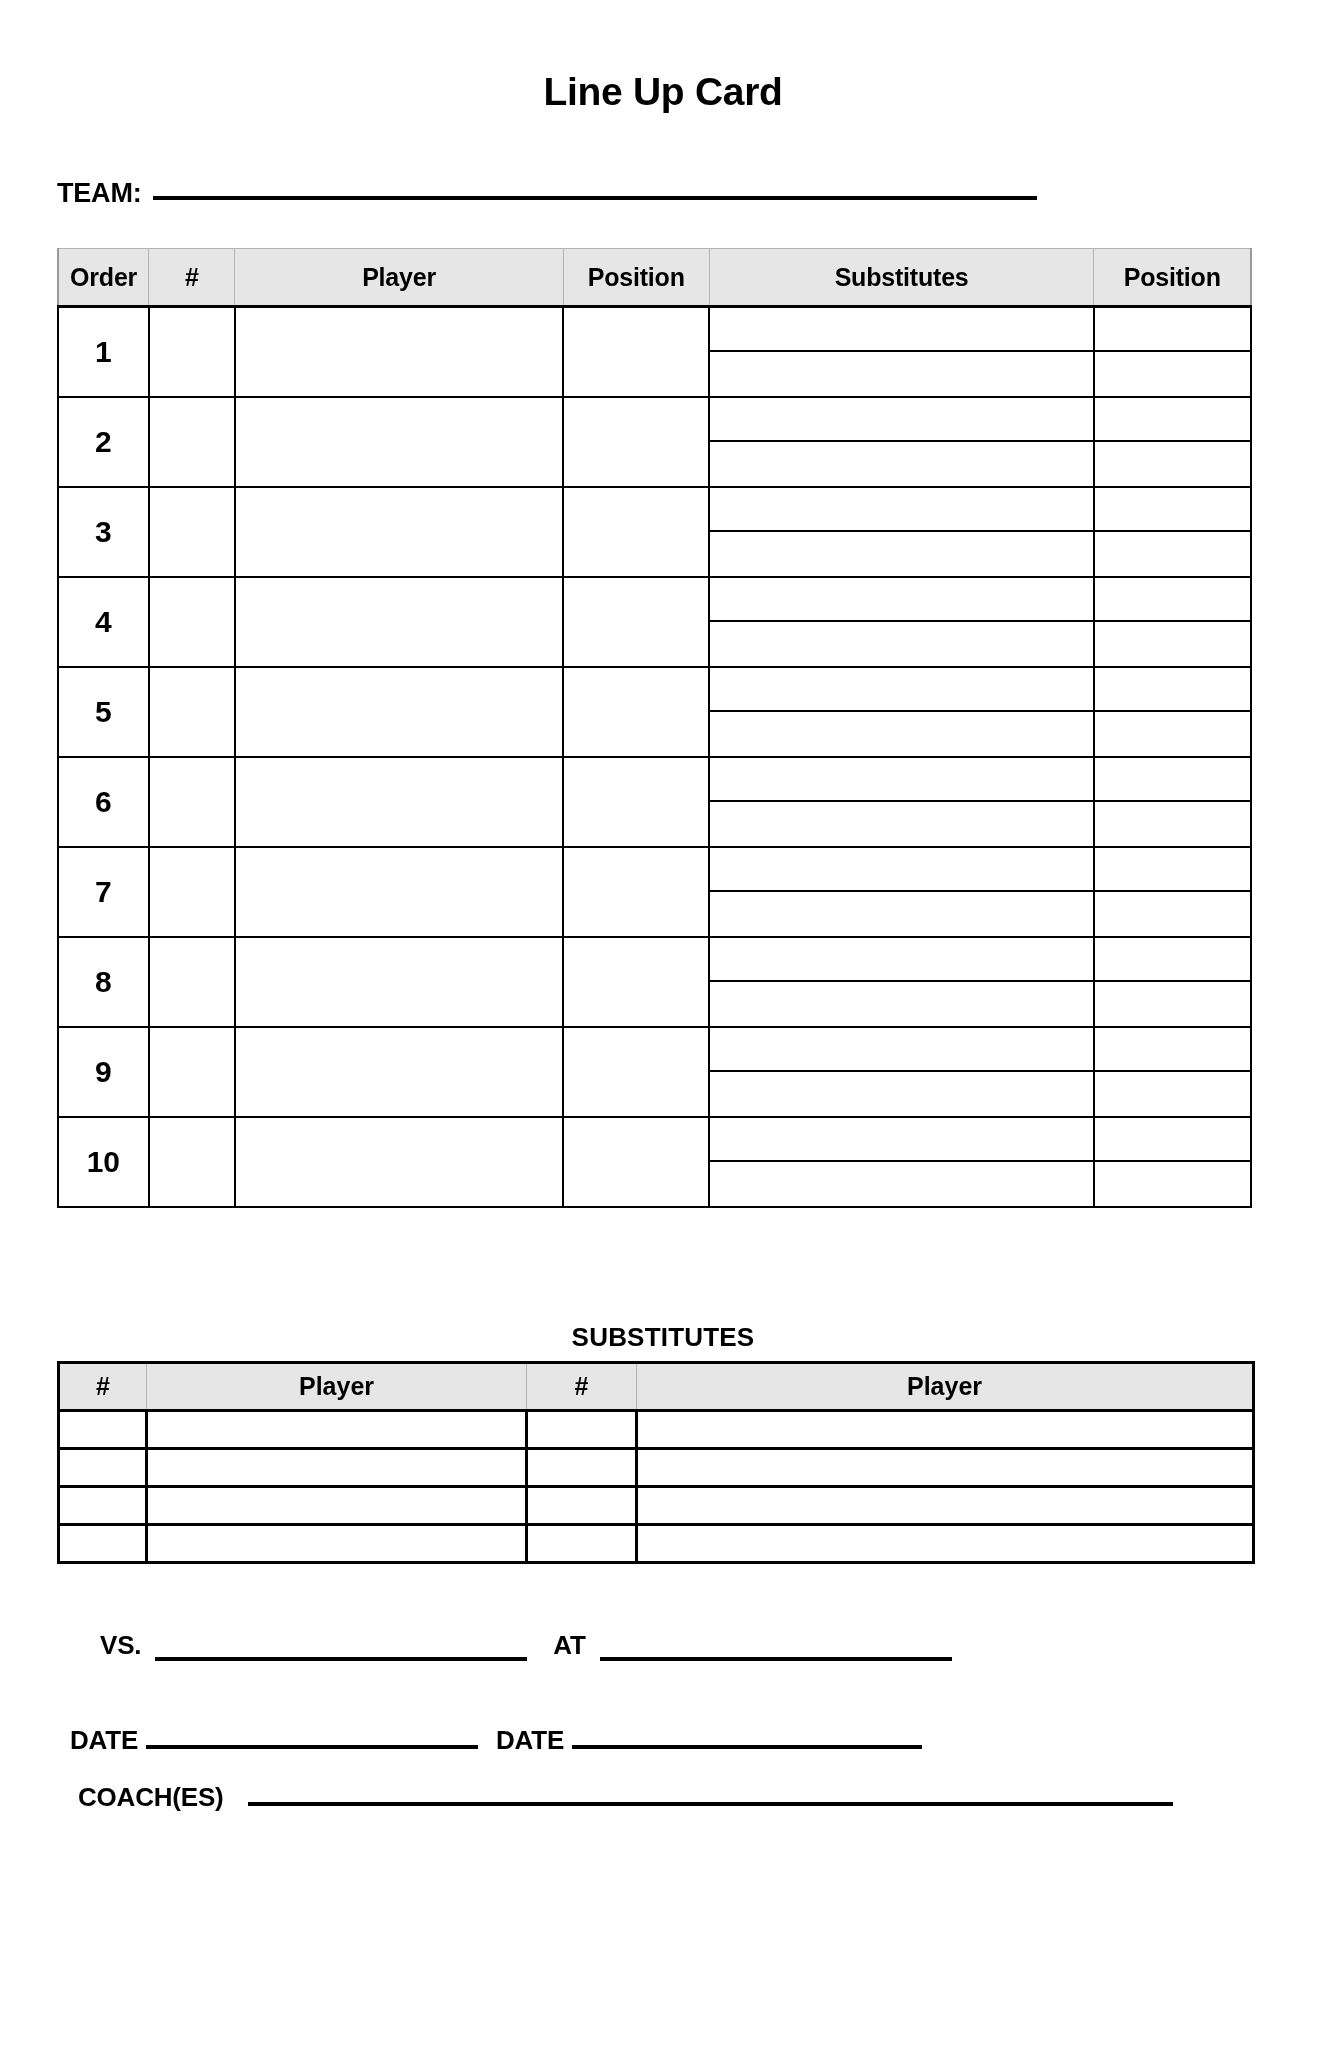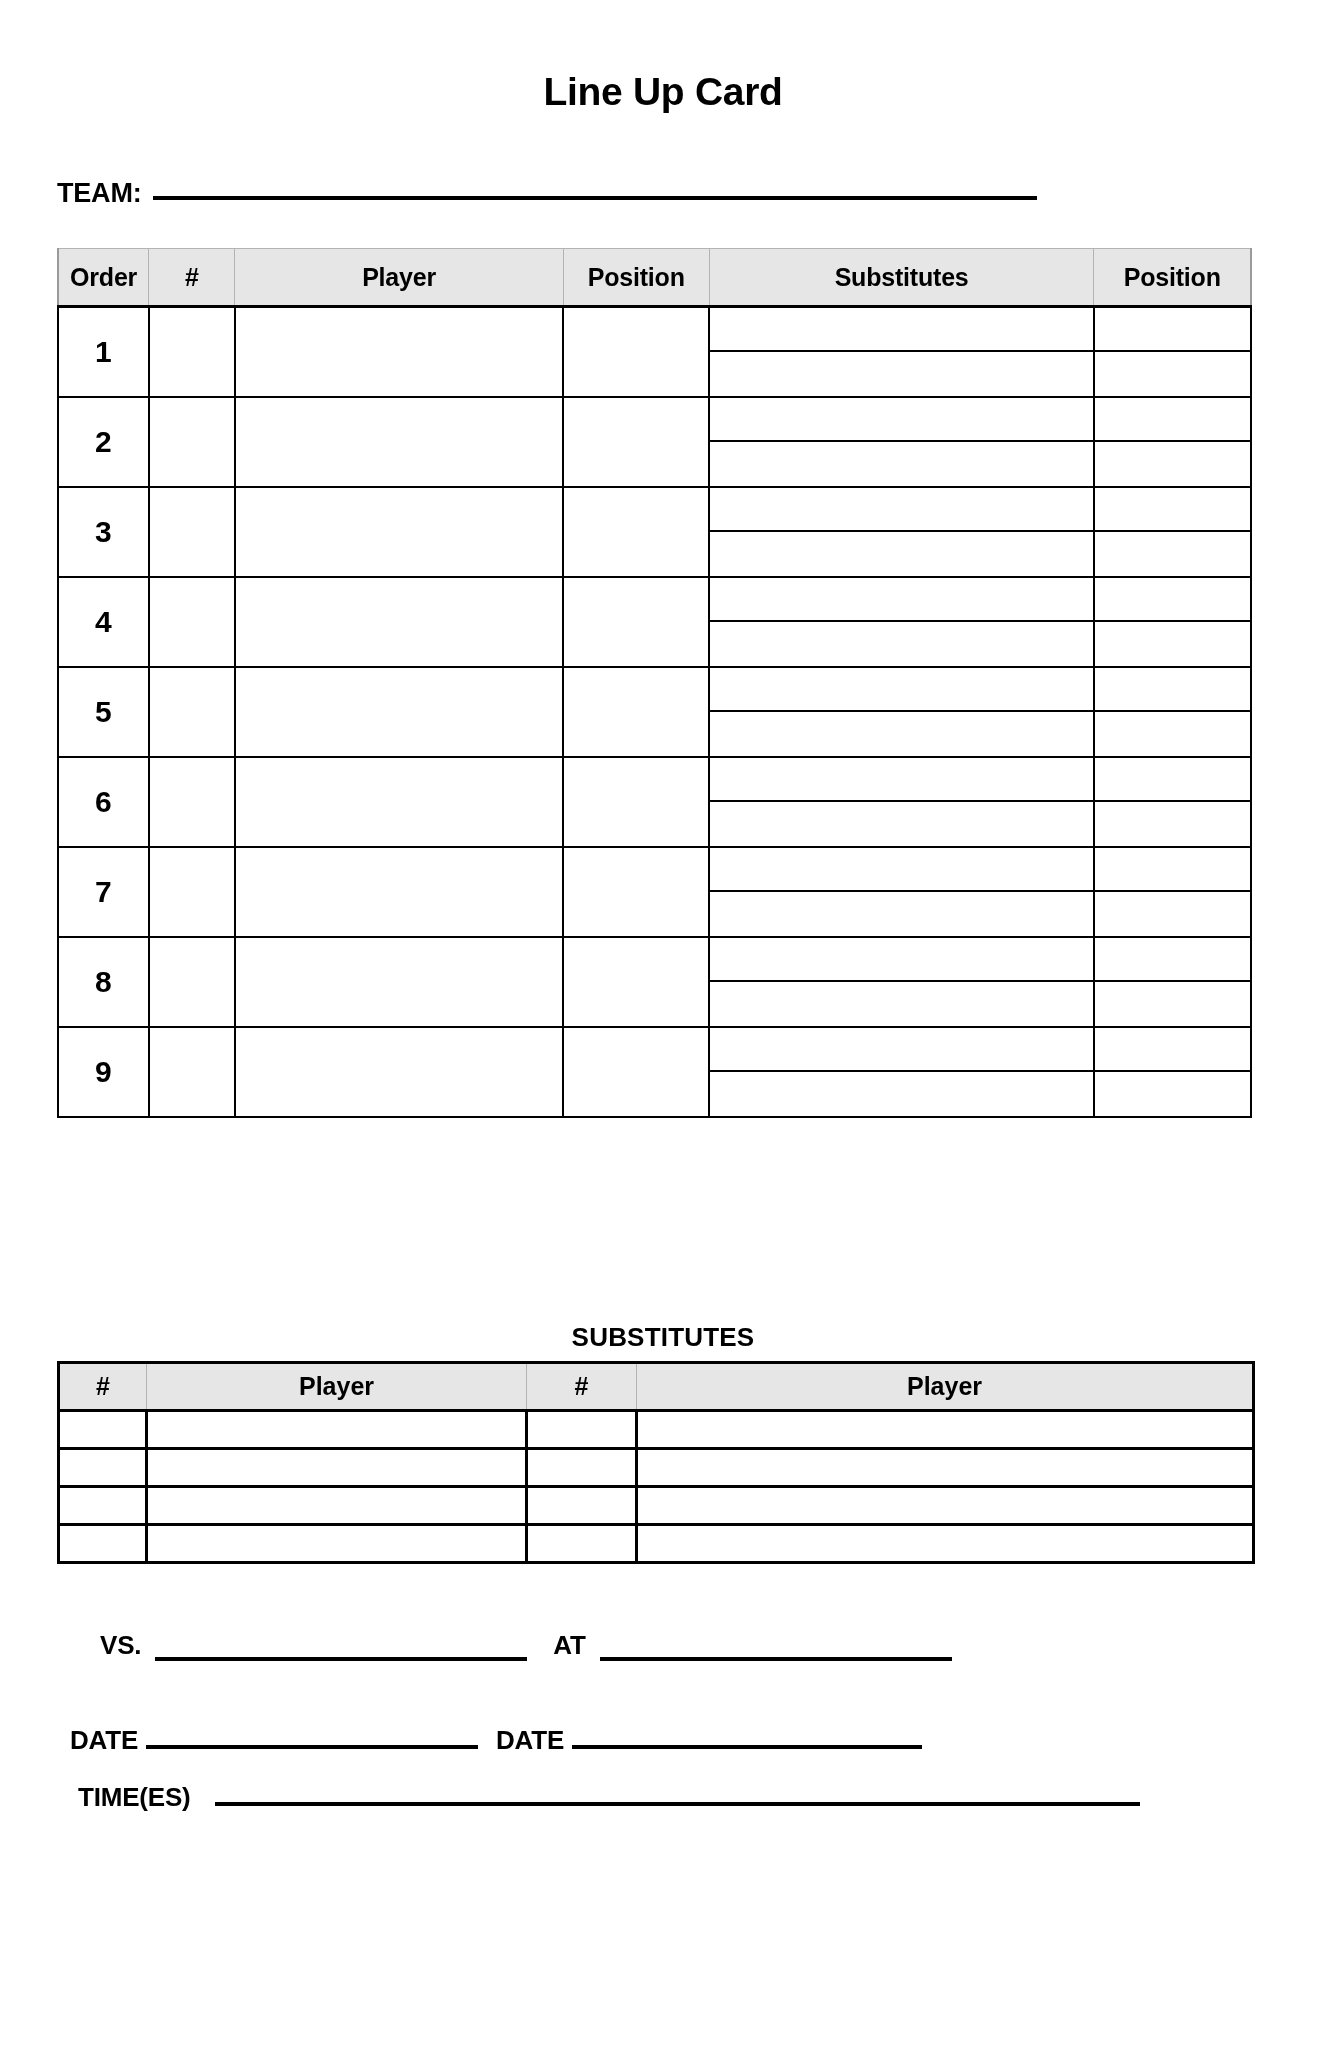--- a/index.html
+++ b/index.html
@@ -344,20 +344,34 @@
           <td></td>
           <td class="split-cell">
             <div class="half top"></div>
             <div class="half"></div>
           </td>
           <td class="split-cell">
             <div class="half top"></div>
             <div class="half"></div>
           </td>
         </tr>
+        <tr>
+          <td class="order-cell">10</td>
+          <td></td>
+          <td></td>
+          <td></td>
+          <td class="split-cell">
+            <div class="half top"></div>
+            <div class="half"></div>
+          </td>
+          <td class="split-cell">
+            <div class="half top"></div>
+            <div class="half"></div>
+          </td>
+        </tr>
       </tbody>
   </table>
 
   <div class="subs-heading">SUBSTITUTES</div>
 
   <table class="subs-table">
     <colgroup>
       <col class="scol-num1">
         <col class="scol-player1">
       <col class="scol-num2">
@@ -411,18 +425,18 @@
 
     <div class="f-row" id="row-dt">
       <span class="f-label">DATE</span>
       <span class="f-line line-date"></span>
       <span class="gap-sm"></span>
       <span class="f-label">DATE</span>
       <span class="f-line line-time"></span>
     </div>
 
     <div class="f-row" id="row-co">
-      <span class="f-label">TIME(ES)</span>
+      <span class="f-label">COACH(ES)</span>
       <span class="f-line line-coach"></span>
     </div>
 
   </div>
 </div>
 
 </body></html>

